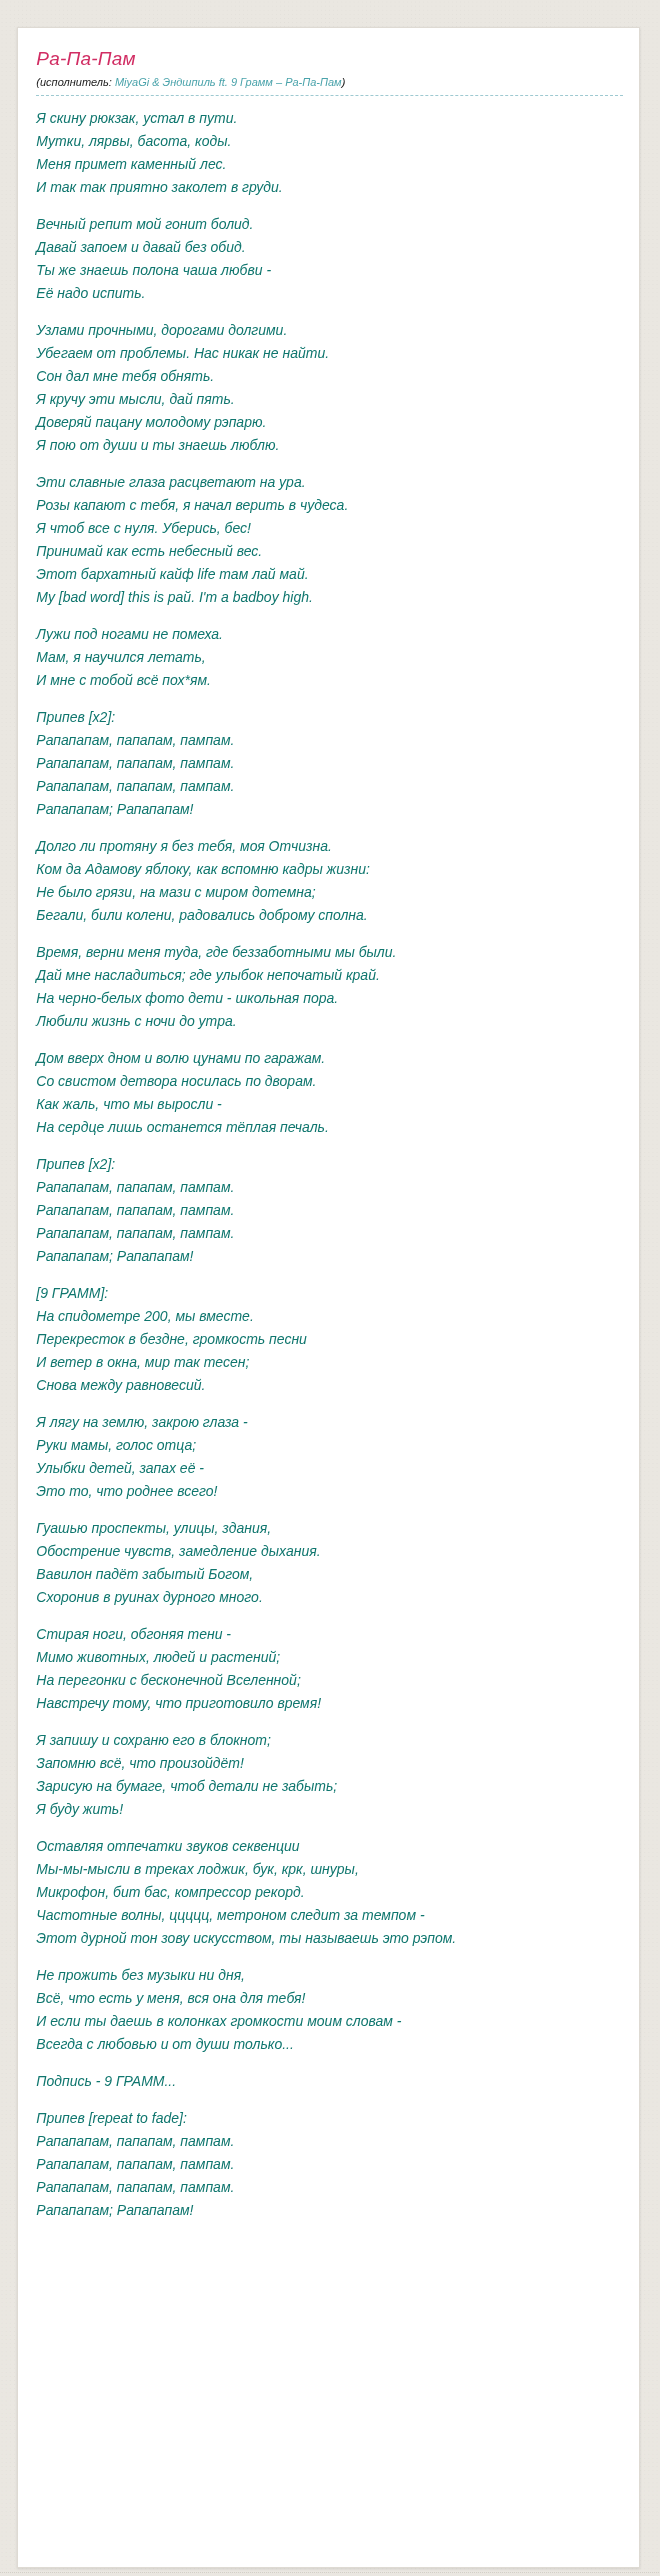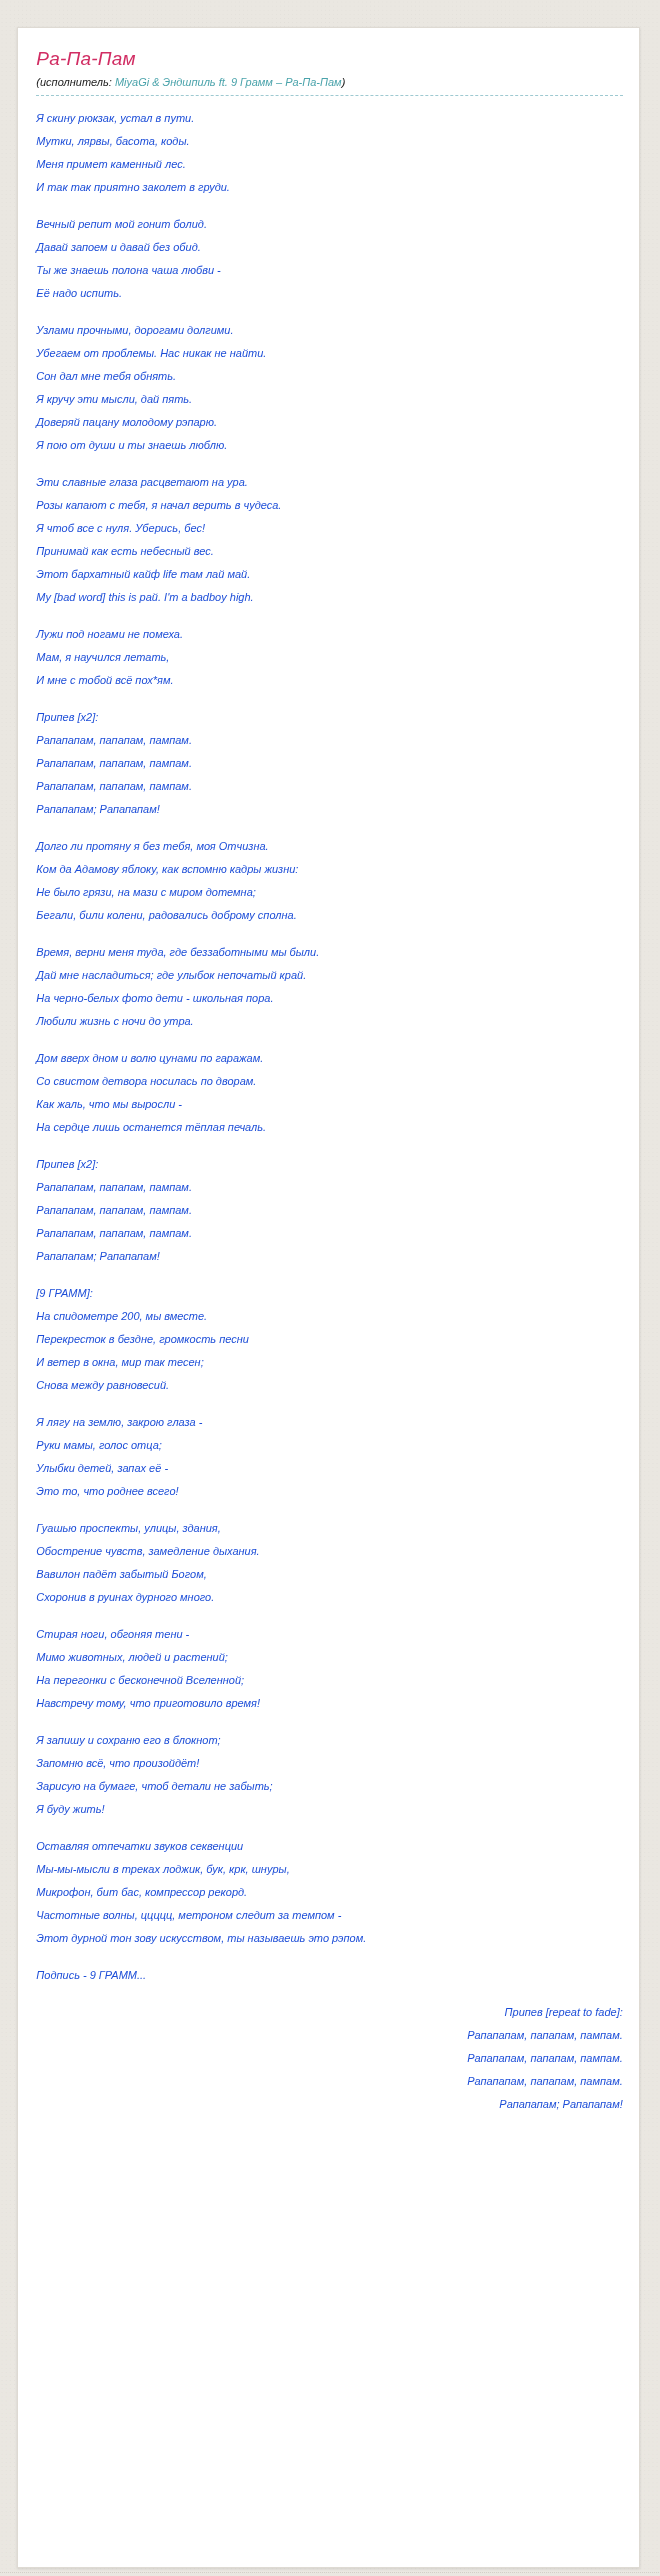--- a/index.html
+++ b/index.html
@@ -45,26 +45,26 @@
     border-bottom: 0.8px dashed #9ec9d1;
     white-space: nowrap;
   }
   .performer-link {
     color: #4aa3ab;
     text-decoration: none;
     cursor: pointer;
   }
   .lyrics {
     margin-top: 10.7px;
-    font-size: 11px;
+    font-size: 14px;
     line-height: 23px;
-    color: #1d4ed8;
+    color: #0f766e;
   }
   .lyrics p.stanza { margin: 0 0 14px 0; }
-  .lyrics p.stanza:last-child { margin-bottom: 4px; text-align: right; }
+  .lyrics p.stanza:last-child { margin-bottom: 4px; }
 </style>
 </head>
 <body>
 
 <div class="card">
   <h1 class="song-title">Ра-Па-Пам</h1>
 
   <div class="performer-line">
     <span>(исполнитель: </span><a class="performer-link">MiyaGi &amp; Эндшпиль ft. 9 Грамм – Ра-Па-Пам</a><span>)</span>
   </div>
@@ -79,19 +79,20 @@
       <p class="stanza"><span>Долго ли протяну я без тебя, моя Отчизна.</span><br><span>Ком да Адамову яблоку, как вспомню кадры жизни:</span><br><span>Не было грязи, на мази с миром дотемна;</span><br><span>Бегали, били колени, радовались доброму сполна.</span></p>
       <p class="stanza"><span>Время, верни меня туда, где беззаботными мы были.</span><br><span>Дай мне насладиться; где улыбок непочатый край.</span><br><span>На черно-белых фото дети - школьная пора.</span><br><span>Любили жизнь с ночи до утра.</span></p>
       <p class="stanza"><span>Дом вверх дном и волю цунами по гаражам.</span><br><span>Со свистом детвора носилась по дворам.</span><br><span>Как жаль, что мы выросли -</span><br><span>На сердце лишь останется тёплая печаль.</span></p>
       <p class="stanza"><span>Припев [x2]:</span><br><span>Рапапапам, папапам, пампам.</span><br><span>Рапапапам, папапам, пампам.</span><br><span>Рапапапам, папапам, пампам.</span><br><span>Рапапапам; Рапапапам!</span></p>
       <p class="stanza"><span>[9 ГРАММ]:</span><br><span>На спидометре 200, мы вместе.</span><br><span>Перекресток в бездне, громкость песни</span><br><span>И ветер в окна, мир так тесен;</span><br><span>Снова между равновесий.</span></p>
       <p class="stanza"><span>Я лягу на землю, закрою глаза -</span><br><span>Руки мамы, голос отца;</span><br><span>Улыбки детей, запах её -</span><br><span>Это то, что роднее всего!</span></p>
       <p class="stanza"><span>Гуашью проспекты, улицы, здания,</span><br><span>Обострение чувств, замедление дыхания.</span><br><span>Вавилон падёт забытый Богом,</span><br><span>Схоронив в руинах дурного много.</span></p>
       <p class="stanza"><span>Стирая ноги, обгоняя тени -</span><br><span>Мимо животных, людей и растений;</span><br><span>На перегонки с бесконечной Вселенной;</span><br><span>Навстречу тому, что приготовило время!</span></p>
       <p class="stanza"><span>Я запишу и сохраню его в блокнот;</span><br><span>Запомню всё, что произойдёт!</span><br><span>Зарисую на бумаге, чтоб детали не забыть;</span><br><span>Я буду жить!</span></p>
       <p class="stanza"><span>Оставляя отпечатки звуков секвенции</span><br><span>Мы-мы-мысли в треках лоджик, бук, крк, шнуры,</span><br><span>Микрофон, бит бас, компрессор рекорд.</span><br><span>Частотные волны, ццццц, метроном следит за темпом -</span><br><span>Этот дурной тон зову искусством, ты называешь это рэпом.</span></p>
+      <p class="stanza"><span>Не прожить без музыки ни дня,</span><br><span>Всё, что есть у меня, вся она для тебя!</span><br><span>И если ты даешь в колонках громкости моим словам -</span><br><span>Всегда с любовью и от души только...</span></p>
       <p class="stanza"><span>Подпись - 9 ГРАММ...</span></p>
       <p class="stanza"><span>Припев [repeat to fade]:</span><br><span>Рапапапам, папапам, пампам.</span><br><span>Рапапапам, папапам, пампам.</span><br><span>Рапапапам, папапам, пампам.</span><br><span>Рапапапам; Рапапапам!</span></p>
     </div>
 </div>
 
 <div class="bottom-dotted"></div>
 
 
 </body></html>

